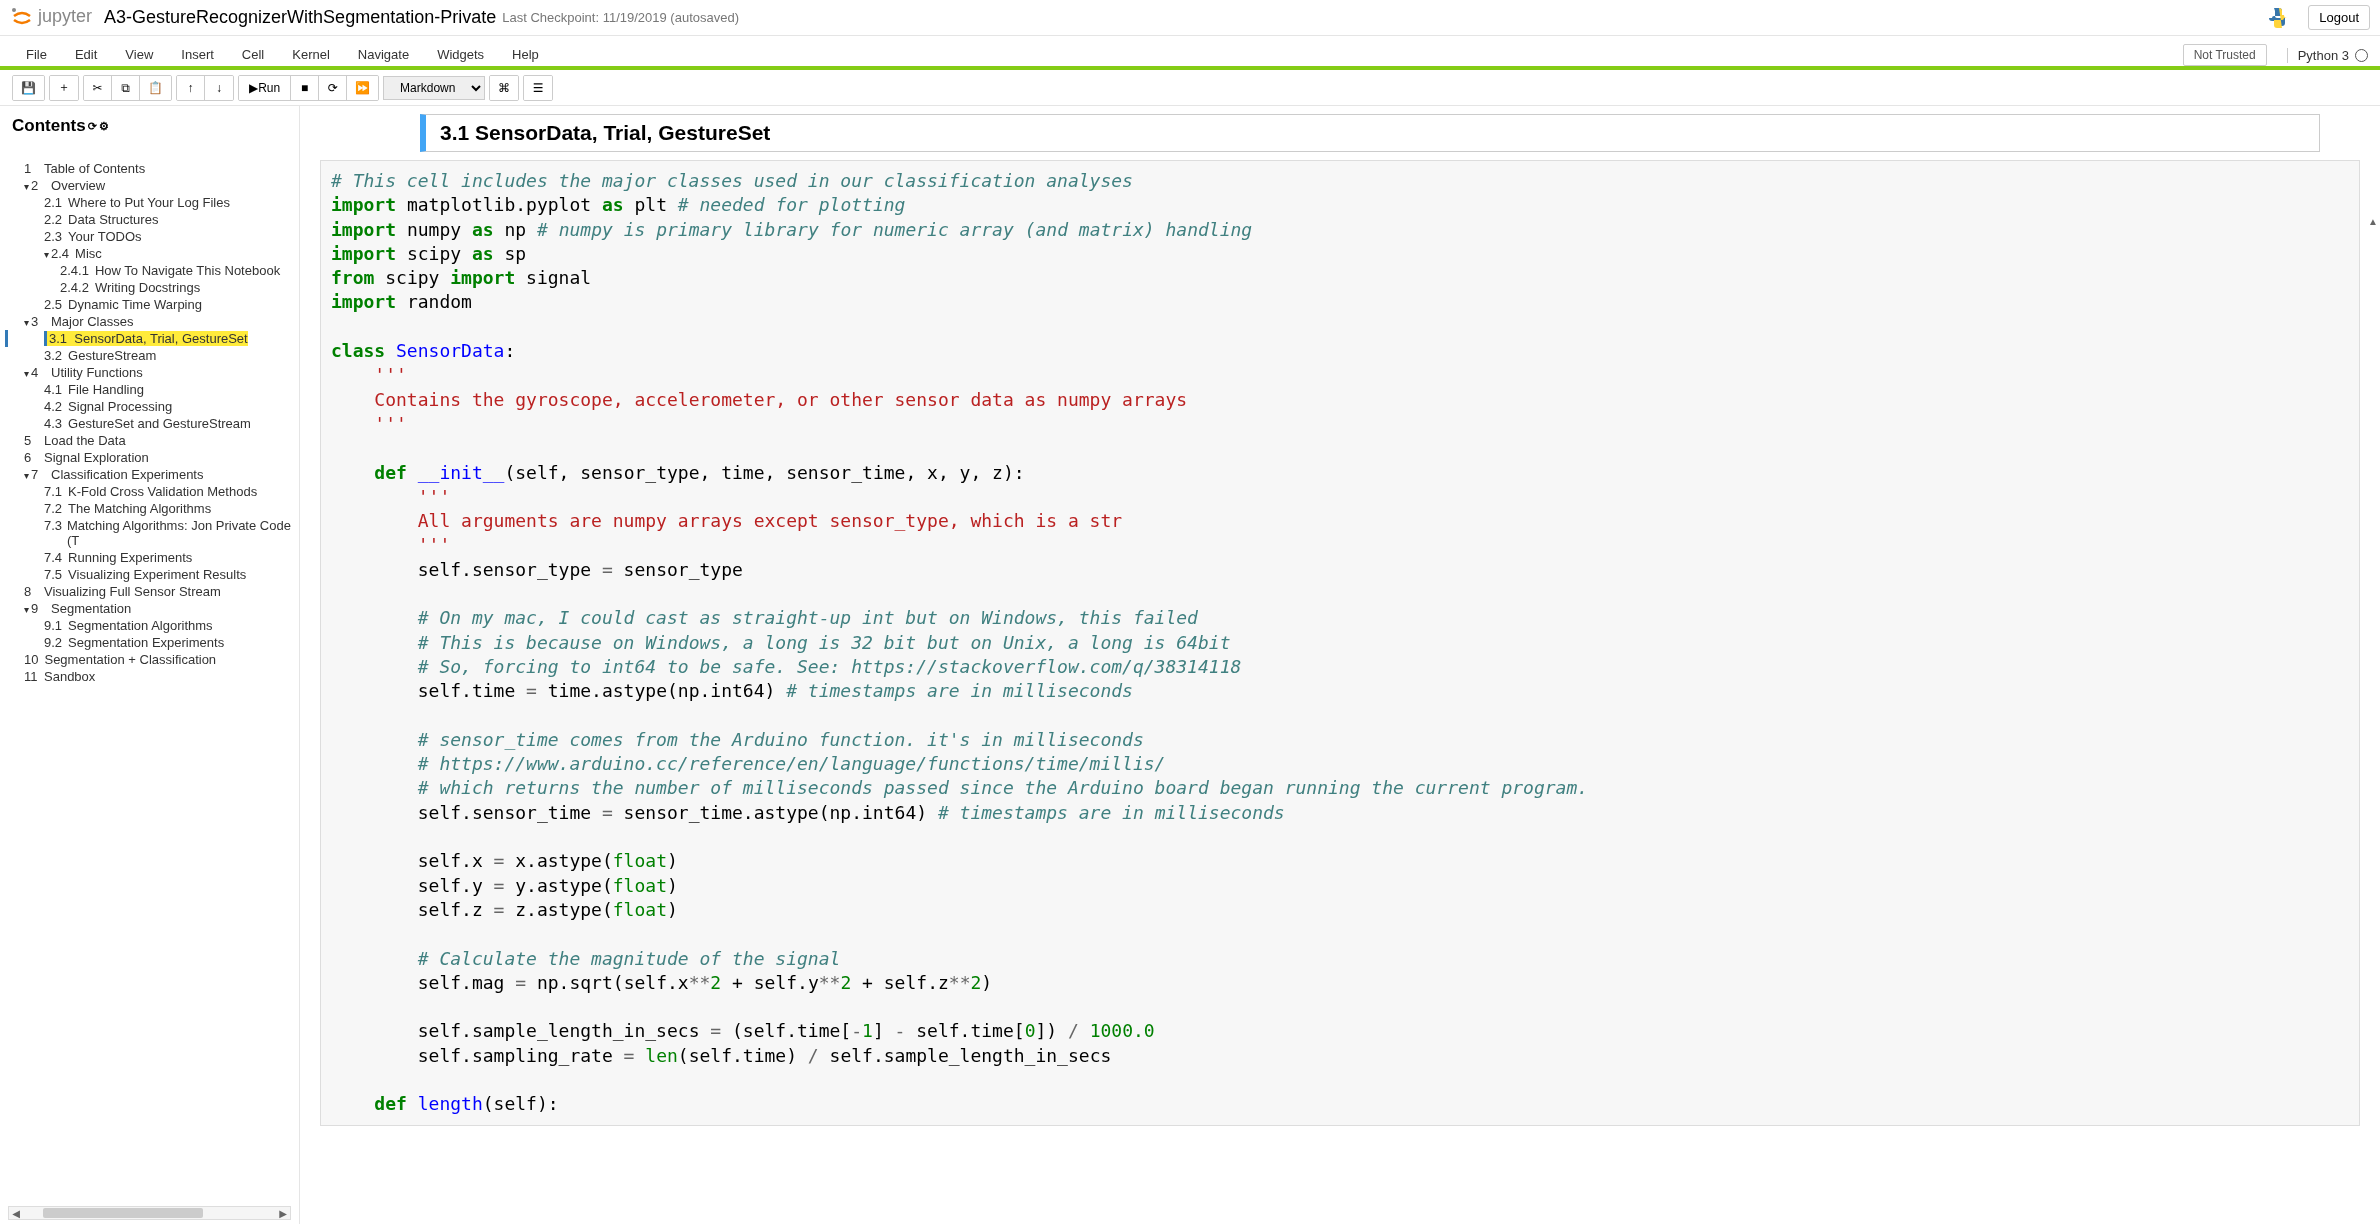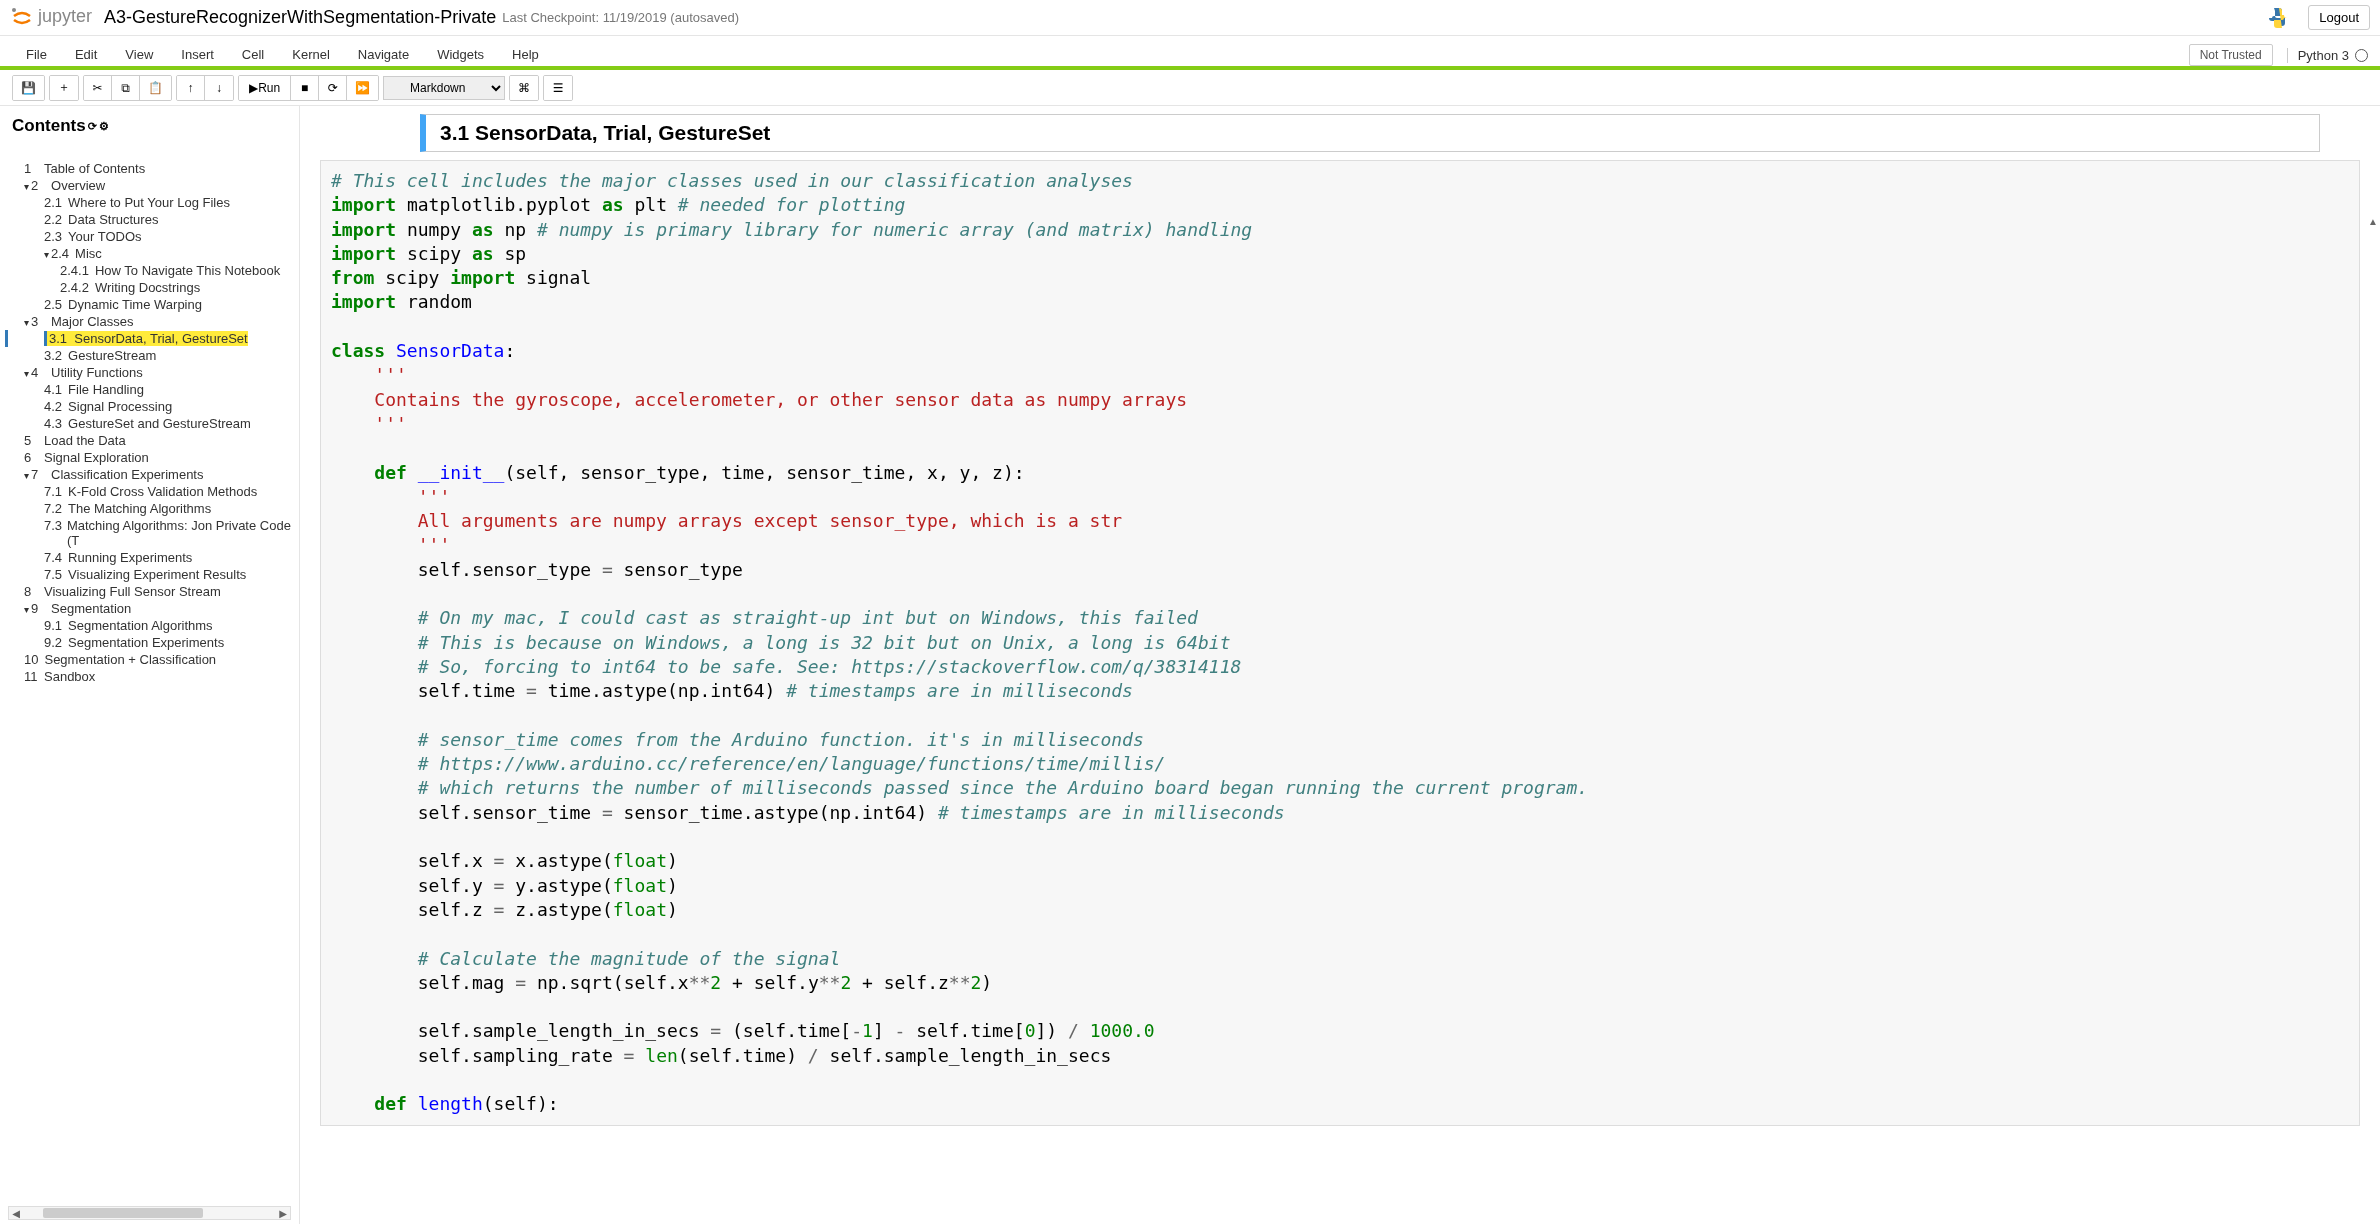--- a/index.html
+++ b/index.html
@@ -8,29 +8,29 @@
 .logo-wrap { display: flex; align-items: flex-start; }
 .logo-icon { width: 24px; height: 24px; margin-right: 4px; }
 .logo-text { font-size: 18px; color: #888; font-weight: 300; margin-right: 12px; }
 .nb-title { font-size: 18px; color: #000; font-weight: 400; }
 .checkpoint { font-size: 13px; color: #777; margin-left: 6px; }
 .header-right { margin-left: auto; display: flex; align-items: center; gap: 10px; }
 .py-logo { width: 24px; height: 24px; }
 .logout-btn { border: 1px solid #ccc; background: #fff; padding: 4px 10px; border-radius: 3px; font-size: 13px; cursor: pointer; margin-left: 8px; }
 .menubar { display: flex; align-items: flex-end; padding: 0 12px; height: 34px; border-bottom: 4px solid #84cc16; }
 .menu-item { padding: 4px 14px; font-size: 13px; color: #333; cursor: pointer; }
-.menubar-right { margin-left: auto; display: flex; align-items: center; gap: 14px; }
+.menubar-right { margin-left: auto; display: flex; align-items: center; gap: 20px; }
 .trust-box { border: 1px solid #ccc; padding: 3px 10px; font-size: 12px; color: #555; border-radius: 2px; }
 .kernel-ind { font-size: 13px; color: #333; display: flex; align-items: center; gap: 6px; border-left: 1px solid #ccc; padding-left: 10px; }
 .kernel-circle { width: 13px; height: 13px; border: 1px solid #555; border-radius: 50%; }
 .toolbar { display: flex; align-items: center; padding: 4px 12px; height: 36px; border-bottom: 1px solid #e5e5e5; gap: 4px; }
 .tb-group { display: flex; border: 1px solid #ccc; border-radius: 2px; overflow: hidden; }
 .tb-btn { background: #fff; border: none; border-right: 1px solid #ccc; padding: 4px 8px; font-size: 12px; cursor: pointer; height: 24px; display: flex; align-items: center; justify-content: center; min-width: 28px; }
 .tb-btn:last-child { border-right: none; }
-.tb-select { border: 1px solid #ccc; padding: 3px 22px; font-size: 12px; height: 24px; min-width: 100px; }
+.tb-select { border: 1px solid #ccc; padding: 3px 12px; font-size: 12px; height: 24px; min-width: 100px; }
 .container { display: flex; height: calc(100vh - 106px); }
 .sidebar { width: 300px; border-right: 1px solid #e5e5e5; padding: 10px 8px; overflow-y: auto; position: relative; flex-shrink: 0; }
 .sidebar-title { font-size: 17px; font-weight: 700; display: flex; align-items: center; gap: 2px; margin-bottom: 24px; padding-left: 4px; }
 .toc-list { list-style: none; }
 .toc-item { padding: 1px 0; font-size: 13px; color: #333; cursor: pointer; display: flex; align-items: baseline; }
 .toc-num { margin-right: 6px; min-width: 14px; }
 .toc-sub { padding-left: 16px; }
 .toc-sub2 { padding-left: 36px; }
 .toc-sub3 { padding-left: 52px; }
 .toc-caret { font-size: 10px; margin-right: 2px; color: #333; }

